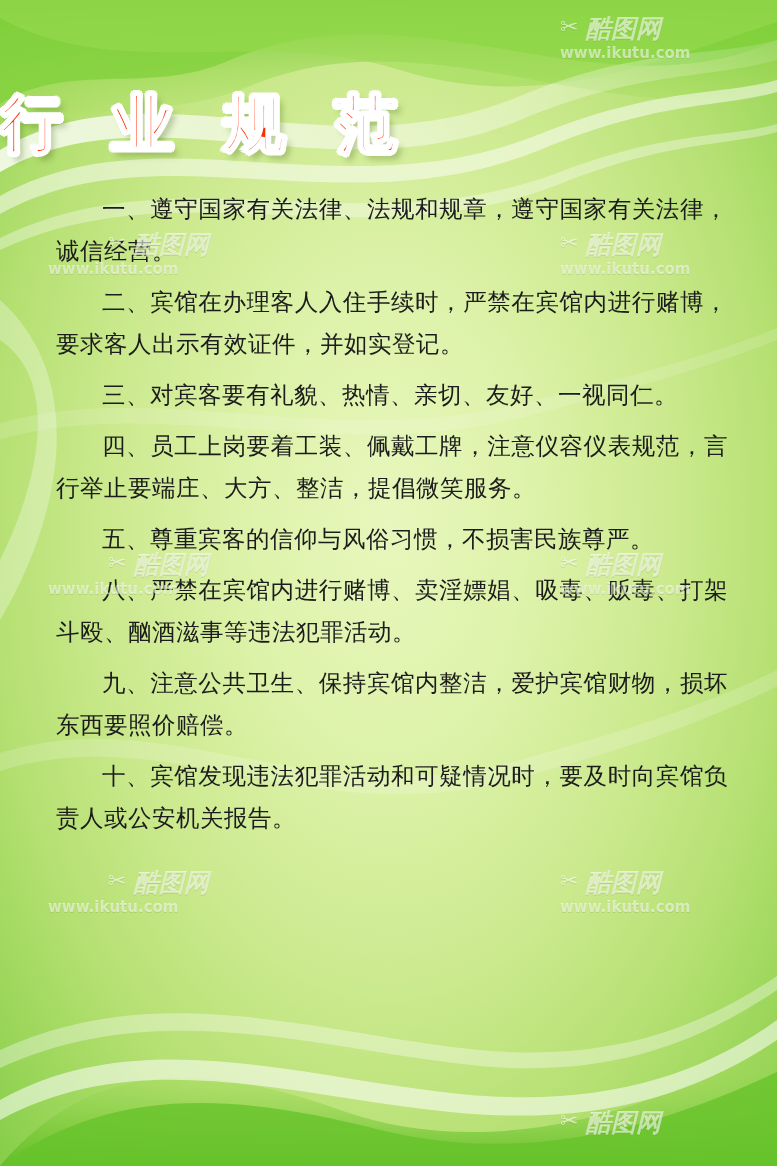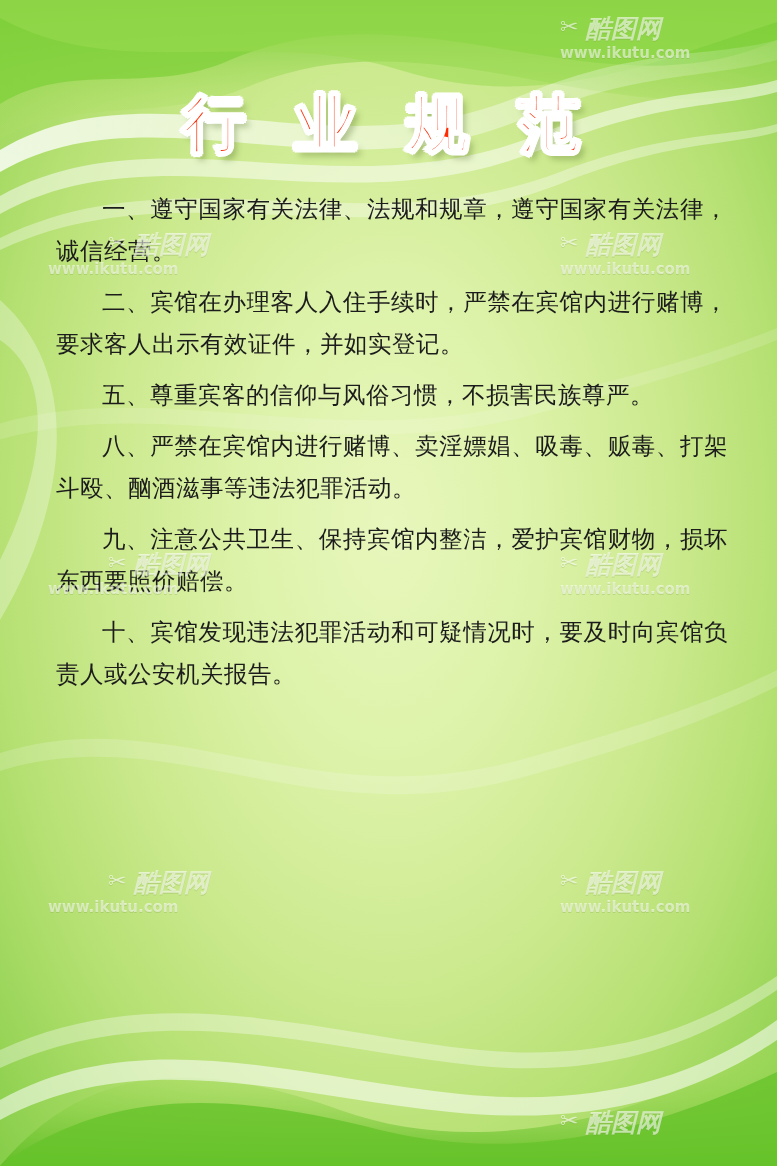--- a/index.html
+++ b/index.html
@@ -30,21 +30,21 @@
     top: 0;
     width: 777px;
     height: 1166px;
   }
 
   .title {
     position: absolute;
     top: 82px;
     left: 0;
     width: 777px;
-    text-align: center;
+    text-align: left;
     font-family: "DejaVu Serif", serif;
     font-weight: bold;
     font-size: 62px;
     letter-spacing: 14px;
     color: #ff2a00;
     -webkit-text-stroke: 2px #ffffff;
     text-shadow:
        3px 0 0 #fff, -3px 0 0 #fff, 0 3px 0 #fff, 0 -3px 0 #fff,
        2px 2px 0 #fff, -2px 2px 0 #fff, 2px -2px 0 #fff, -2px -2px 0 #fff,
        5px 6px 6px rgba(60,90,20,0.35);
@@ -139,20 +139,22 @@
     <path d="M-20,430 C140,372 320,452 520,404 C650,372 720,352 797,320 L797,332 C720,364 650,384 520,418 C320,466 140,388 -20,446 Z" fill="#ffffff" opacity="0.14"></path>
   </svg>
 
   <div class="content">
 
     <div class="title">行 业 规 范</div>
 
     <div class="rules">
       <div class="rule">一、遵守国家有关法律、法规和规章，遵守国家有关法律，诚信经营。</div>
       <div class="rule">二、宾馆在办理客人入住手续时，严禁在宾馆内进行赌博，要求客人出示有效证件，并如实登记。</div>
+      <div class="rule">三、对宾客要有礼貌、热情、亲切、友好、一视同仁。</div>
+      <div class="rule">四、员工上岗要着工装、佩戴工牌，注意仪容仪表规范，言行举止要端庄、大方、整洁，提倡微笑服务。</div>
       <div class="rule">五、尊重宾客的信仰与风俗习惯，不损害民族尊严。</div>
       <div class="rule">八、严禁在宾馆内进行赌博、卖淫嫖娼、吸毒、贩毒、打架斗殴、酗酒滋事等违法犯罪活动。</div>
       <div class="rule">九、注意公共卫生、保持宾馆内整洁，爱护宾馆财物，损坏东西要照价赔偿。</div>
       <div class="rule">十、宾馆发现违法犯罪活动和可疑情况时，要及时向宾馆负责人或公安机关报告。</div>
     </div>
 
     <div class="wm-group" style="left:560px; top:14px;">
       <span class="wm wm-mark" style="left:0; top:0;">✂</span>
       <span class="wm wm-big" style="left:26px; top:-2px;">酷图网</span>
       <span class="wm" style="left:0; top:30px;">www.ikutu.com</span>

